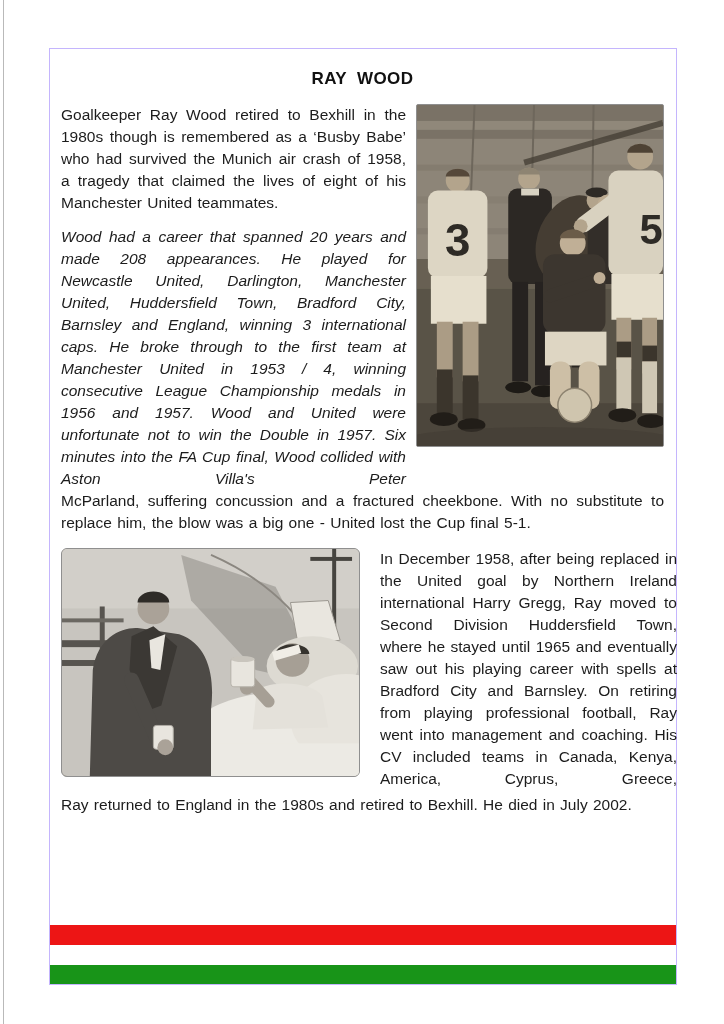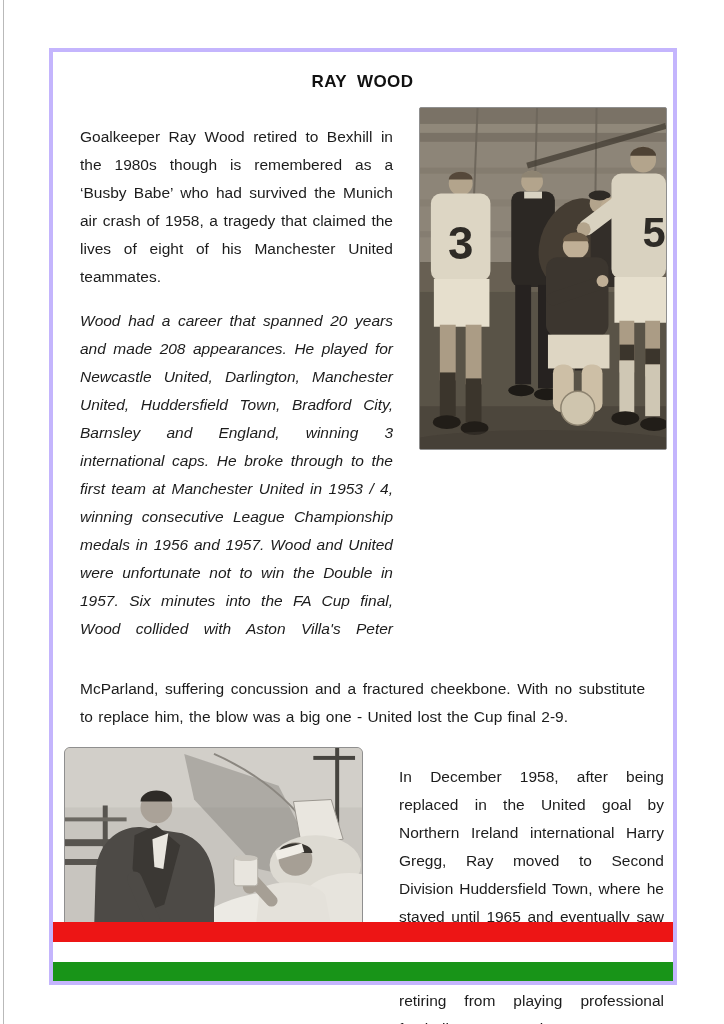--- a/index.html
+++ b/index.html
@@ -8,35 +8,35 @@
     background: #ffffff;
     overflow: hidden;
     font-family: "Liberation Sans", "DejaVu Sans", sans-serif;
   }
   .page { position: relative; width: 724px; height: 1024px; background: #fff; }
   .page-edge { position: absolute; left: 3px; top: 0; width: 1px; height: 1024px; background: #b9b9b9; }
 
   .sheet {
     position: absolute; left: 49px; top: 48px;
     width: 628px; height: 937px;
-    border: 4px solid #c4b5fd;
+    border: 1px solid #c4b5fd;
     box-sizing: border-box;
     padding: 12px 12px 0 11px;
     background: #fff;
   }
 
   .title {
     font-size: 17px; font-weight: bold; color: #111;
     text-align: center; white-space: pre;
     margin: 8px 0 15px 0; letter-spacing: 0.4px;
   }
 
   .body-text p {
-    font-size: 15.5px; line-height: 28px; color: #1c1c1c;
-    text-align: justify; margin: 16px;
+    font-size: 15.5px; line-height: 22px; color: #1c1c1c;
+    text-align: justify; margin: 0;
     word-spacing: 1px;
   }
   .p-gap   { margin-top: 12px !important; font-style: italic; }
   .p-gap10 { margin-top: 10px !important; }
   .p-gap4  { margin-top: 4px  !important; }
   .force-just { text-align-last: justify; }
 
   .row { display: flex; align-items: flex-start; }
   .row1 { column-gap: 10px; }
   .row1 .col { width: 345px; flex: 0 0 auto; }
@@ -163,21 +163,21 @@
               <rect x="129" y="228" width="62" height="34" fill="#ded6c3"></rect>
               <rect x="134" y="258" width="21" height="48" rx="9" fill="#cdbfa6"></rect>
               <rect x="163" y="258" width="21" height="48" rx="9" fill="#cdbfa6"></rect>
               <circle cx="159" cy="302" r="17" fill="#cfc5ae" stroke="#8d8370" stroke-width="1.5"></circle>
             </g>
             <ellipse cx="124" cy="338" rx="140" ry="14" fill="#3f3a31" opacity="0.5"></ellipse>
           </svg>
         </figure>
       </div>
 
-      <p>McParland, suffering concussion and a fractured cheekbone. With no substitute to replace him, the blow was a big one - United lost the Cup final 2-9.</p>
+      <p>McParland, suffering concussion and a fractured cheekbone. With no substitute to replace him, the blow was a big one - United lost the Cup final 5-1.</p>
 
 
       <div class="row row2">
         <figure class="photo photo-2">
           <svg viewBox="0 0 299 229" preserveAspectRatio="none">
 
             <g>
               <rect x="0" y="0" width="299" height="229" fill="#c8c5bf"></rect>
               <rect x="0" y="0" width="299" height="60" fill="#d2cfc9"></rect>
               <polygon points="120,6 215,38 266,138 195,122 130,52" fill="#716e68" opacity="0.38"></polygon>
@@ -228,20 +228,21 @@
               <circle cx="104" cy="200" r="8" fill="#aaa298"></circle>
             </g>
           </svg>
         </figure>
 
         <div class="col">
           <p class="force-just">In December 1958, after being replaced in the United goal by Northern Ireland international Harry Gregg, Ray moved to Second Division Huddersfield Town, where he stayed until 1965 and eventually saw out his playing career with spells at Bradford City and Barnsley. On retiring from playing professional football, Ray went into management and coaching. His CV included teams in Canada, Kenya, America, Cyprus, Greece,</p>
         </div>
       </div>
 
+      <p class="p-gap4">Ray returned to England in the 1980s and retired to Bexhill. He died in July 2002.</p>
     </div>
 
     <div class="stripes">
       <div class="stripe stripe-red" style="background: rgb(237, 21, 21);"></div>
       <div class="stripe stripe-white" style="background: rgb(255, 255, 255);"></div>
       <div class="stripe stripe-green" style="background: rgb(24, 148, 24);"></div>
     </div>
 
   </div>
 </div>

